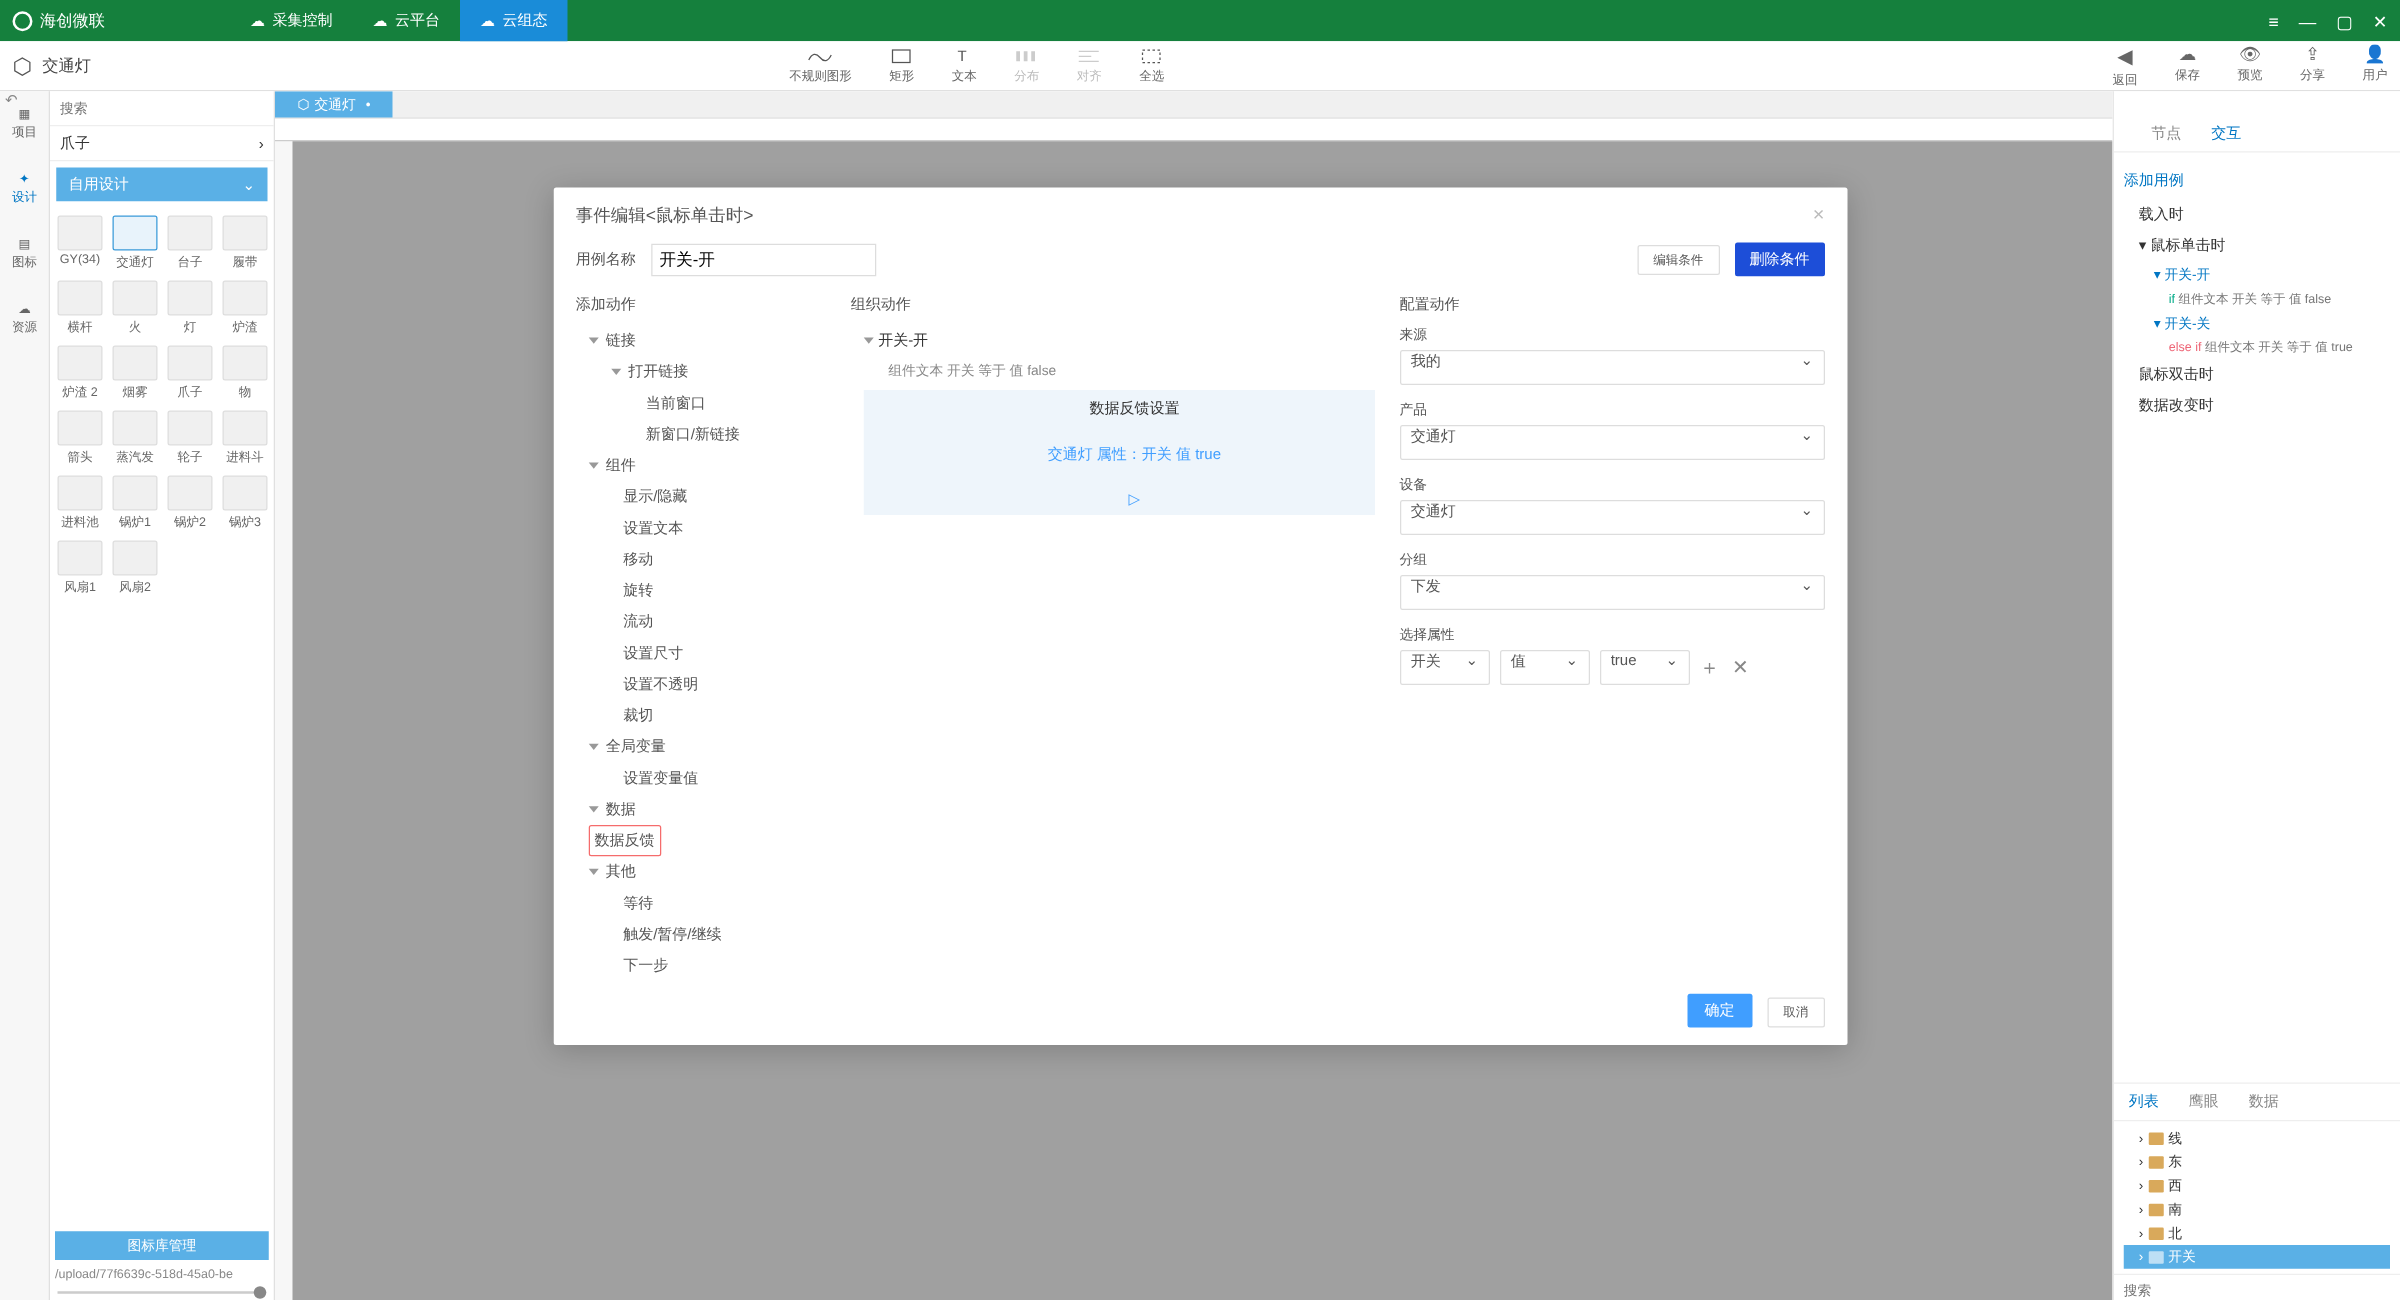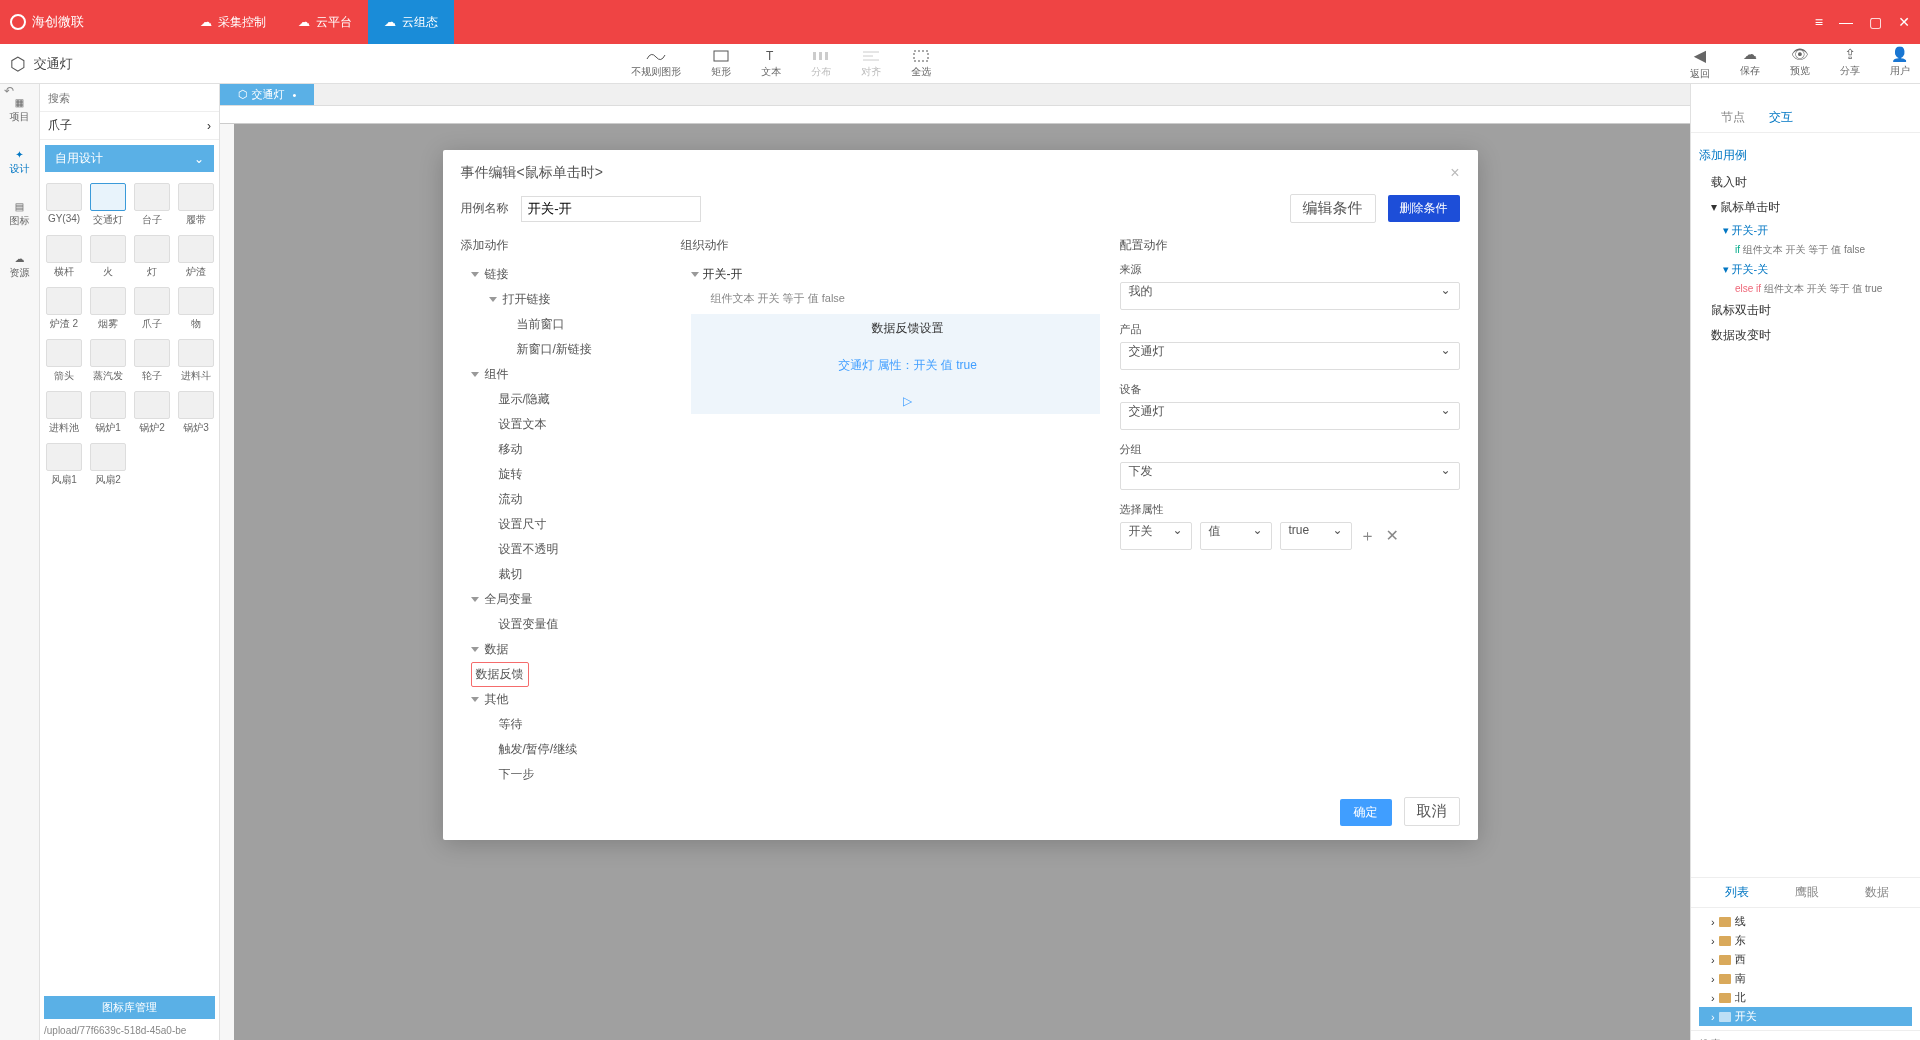--- a/index.html
+++ b/index.html
@@ -1,19 +1,19 @@
 <!DOCTYPE html>
 <html><head>
 <meta charset="utf-8">
 <style>
 * { margin: 0; padding: 0; box-sizing: border-box; font-family: "Microsoft YaHei", Arial, sans-serif; }
 body { font-size: 12px; color: #333; overflow: hidden; }
 
 
-.titlebar { height: 44px; background: #ef4444; display: flex; align-items: center; padding: 0 10px; color: #fff; }
+.titlebar { height: 33px; background: #15803d; display: flex; align-items: center; padding: 0 10px; color: #fff; }
 .titlebar .brand { display: flex; align-items: center; gap: 6px; font-size: 13px; }
 .titlebar .logo-icon { width: 16px; height: 16px; border: 2px solid #fff; border-radius: 50%; position: relative; }
 .titlebar-tabs { display: flex; margin-left: 100px; height: 100%; }
 .titlebar-tab { padding: 0 16px; display: flex; align-items: center; gap: 6px; cursor: pointer; font-size: 12px; }
 .titlebar-tab.active { background: #1a8cd8; }
 .titlebar-right { margin-left: auto; display: flex; gap: 16px; }
 .titlebar-btn { color: #fff; font-size: 14px; cursor: pointer; }
 
 
 .toolbar { height: 40px; background: #fff; border-bottom: 1px solid #e0e0e0; display: flex; align-items: center; padding: 0 10px; }
@@ -57,36 +57,36 @@
 .right-tab.active { color: #0176c3; }
 .right-content { padding: 8px; font-size: 12px; }
 .right-h { color: #0176c3; padding: 6px 0; }
 .right-tree-item { padding: 4px 0 4px 12px; cursor: pointer; }
 .right-tree-sub { padding: 3px 0 3px 24px; font-size: 11px; color: #0176c3; }
 .right-tree-cond { padding: 2px 0 2px 36px; font-size: 10px; color: #777; }
 .right-tree-cond .kw { color: #0a8; }
 .right-tree-cond .kw2 { color: #e67; }
 
 .right-bottom-tabs { display: flex; border-bottom: 1px solid #eee; border-top: 1px solid #eee; margin-top: auto; }
-.right-bottom-tab { padding: 6px 12px; color: #888; cursor: pointer; margin-left: 22px; }
+.right-bottom-tab { padding: 6px 12px; color: #888; cursor: pointer; }
 .right-bottom-tab.active { color: #0176c3; }
 .layer-tree { padding: 4px 8px; font-size: 11px; }
 .layer-row { padding: 2px 0 2px 12px; display: flex; align-items: center; gap: 4px; }
 .layer-row.selected { background: #5ab0e6; color: #fff; }
 .layer-folder { width: 12px; height: 10px; background: #d9a95b; border-radius: 1px; }
 
 
 .modal-backdrop { position: fixed; inset: 0; display: flex; align-items: flex-start; justify-content: center; z-index: 100; pointer-events: none; }
 .modal { background: #fff; width: 1035px; margin-top: 150px; border-radius: 2px; box-shadow: 0 4px 24px rgba(0,0,0,0.2); pointer-events: auto; padding: 14px 18px; }
 .modal-close { float: right; color: #bbb; cursor: pointer; font-size: 16px; }
 .modal-title { font-size: 14px; color: #555; }
 .modal-header-row { display: flex; align-items: center; gap: 12px; margin-top: 12px; }
 .modal-header-row label { font-size: 12px; color: #555; }
 .modal-header-row input { width: 180px; height: 26px; border: 1px solid #ddd; padding: 0 6px; }
-.btn-outline { border: 1px solid #ddd; background: #fff; padding: 4px 12px; cursor: pointer; color: #555; border-radius: 2px; font-size: 15px; }
+.btn-outline { border: 1px solid #ddd; background: #fff; padding: 4px 12px; cursor: pointer; color: #555; border-radius: 2px; font-size: 10px; }
 .btn-danger { background: #1d4ed8; color: #fff; border: none; padding: 5px 12px; cursor: pointer; border-radius: 2px; font-size: 12px; }
 .btn-primary { background: #409eff; color: #fff; border: none; padding: 5px 14px; cursor: pointer; border-radius: 2px; font-size: 12px; }
 
 .modal-body { display: flex; gap: 20px; margin-top: 14px; min-height: 430px; }
 .modal-col { font-size: 12px; }
 .modal-col h4 { font-size: 12px; font-weight: normal; color: #555; margin-bottom: 8px; }
 .action-tree { padding-left: 10px; }
 .tree-group { padding: 4px 0; color: #555; display: flex; align-items: center; gap: 6px; }
 .tree-leaf { padding: 4px 0 4px 28px; color: #555; cursor: pointer; }
 .tree-leaf.highlight { border: 1.5px solid #f56c6c; border-radius: 2px; padding: 3px 4px; display: inline-block; }

